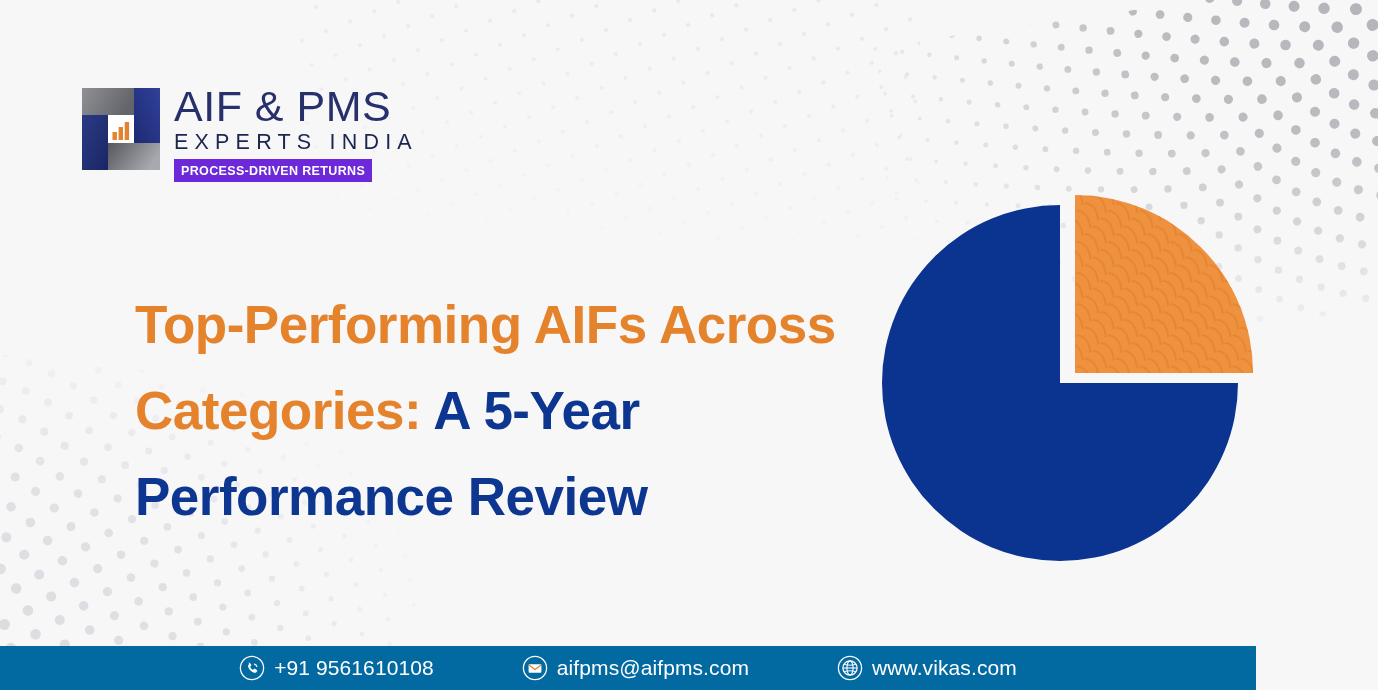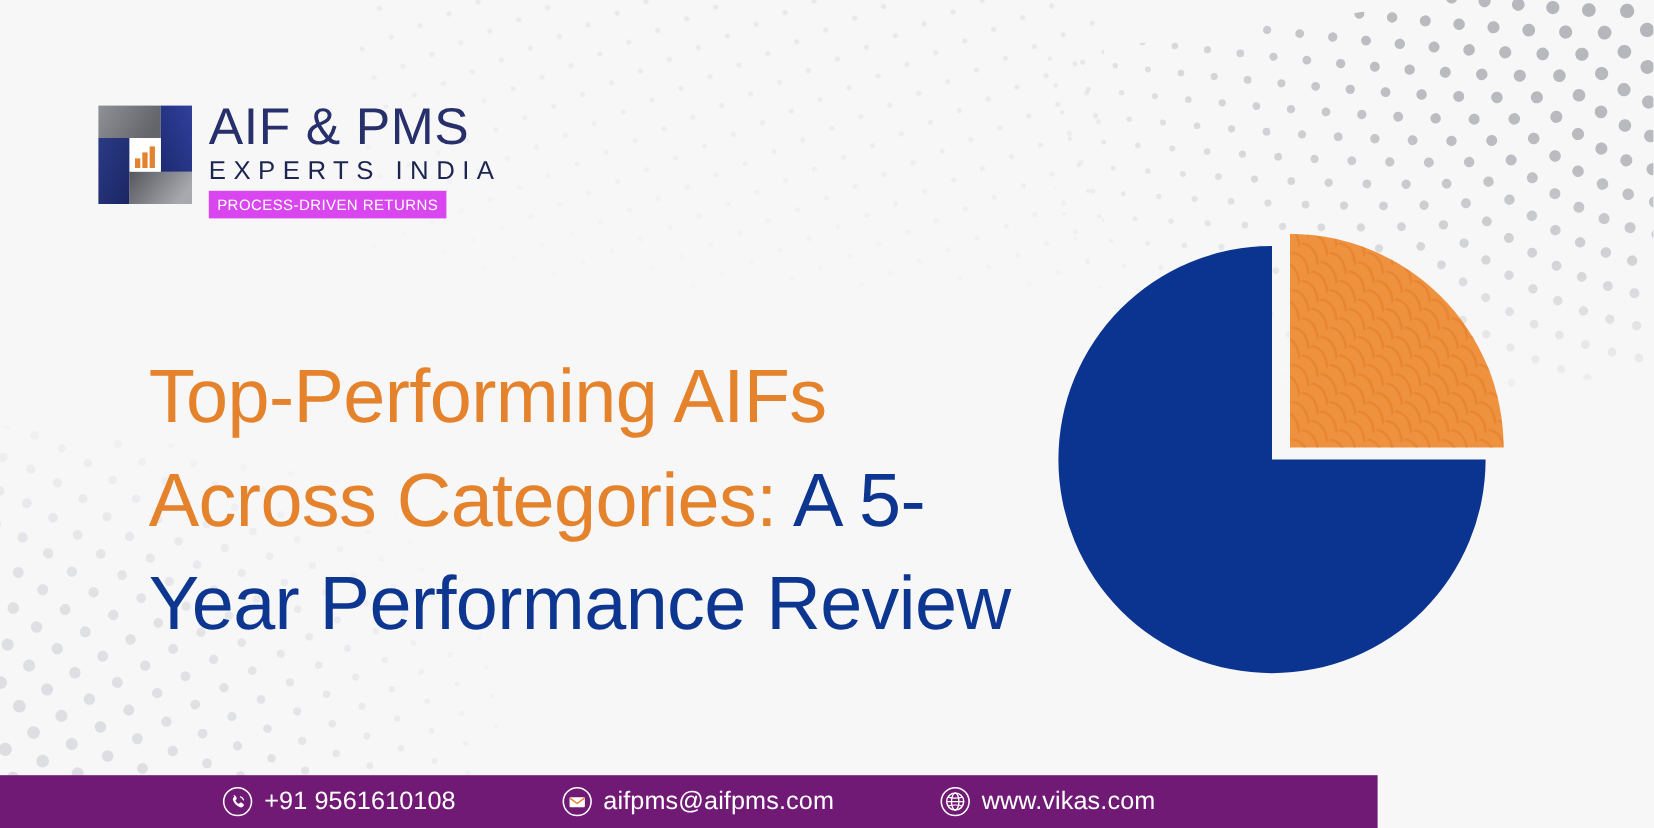--- a/index.html
+++ b/index.html
@@ -75,60 +75,60 @@
     font-size: 21.5px;
     line-height: 26px;
     letter-spacing: 6.2px;
     color: #1b2550;
     font-weight: 400;
     white-space: nowrap;
     margin-top: 1px;
   }
   #logo-tagline {
     margin-top: 4px;
-    background: #d946ef;
+    background: #6d28d9;
     color: #ffffff;
     font-size: 12.5px;
-    font-weight: 400;
+    font-weight: 700;
     letter-spacing: 0.35px;
     padding: 5px 7px 4px 7px;
     display: inline-block;
     white-space: nowrap;
   }
 
   
   #headline {
     position: absolute;
-    left: 124px;
+    left: 135px;
     top: 246px;
     width: 740px;
-    font-size: 63px;
+    font-size: 53px;
     line-height: 86px;
-    font-weight: 400;
+    font-weight: 700;
     letter-spacing: -0.5px;
   }
   #headline .accent { color: #e5822c; }
   #headline .deep   { color: #0d3691; }
 
   
   #pie {
     position: absolute;
     left: 880px;
     top: 185px;
     width: 395px;
     height: 395px;
   }
 
   
   #footer {
     position: absolute;
     left: 0; bottom: 0;
-    width: 1148px;
+    width: 1256px;
     height: 44px;
-    background: #701a75;
+    background: #0369a1;
     display: flex;
     align-items: center;
     justify-content: center;
     gap: 0;
   }
   .contact {
     display: flex;
     align-items: center;
     color: #ffffff;
     white-space: nowrap;

